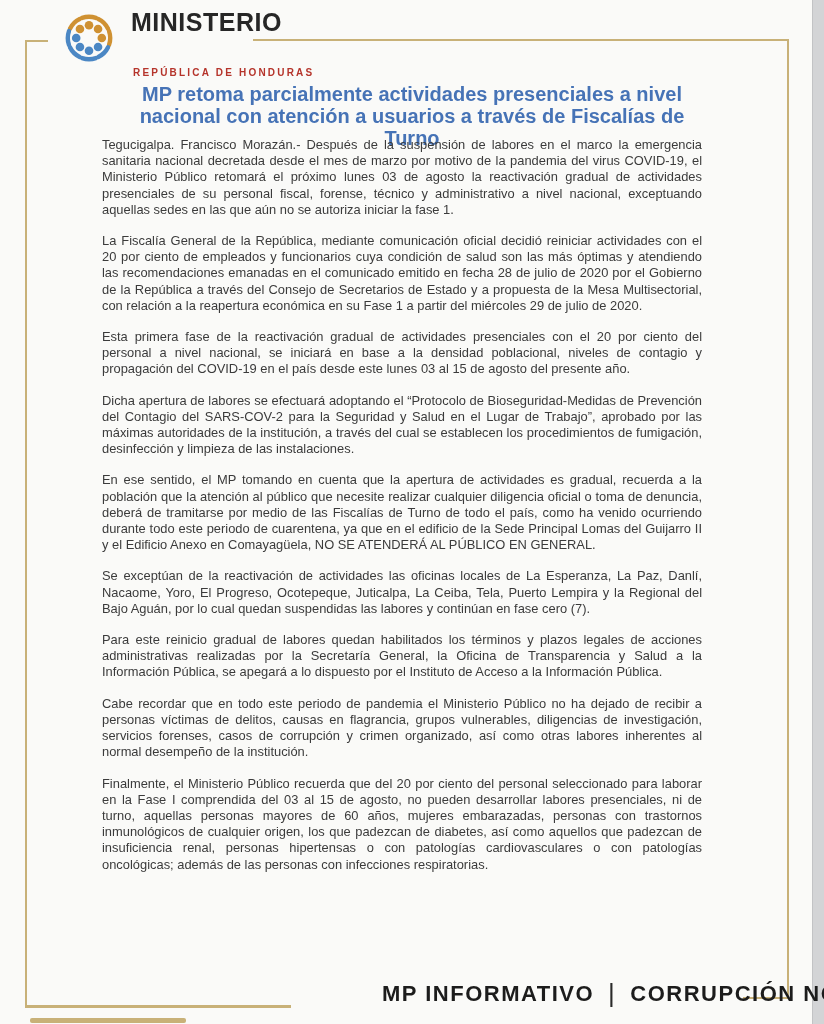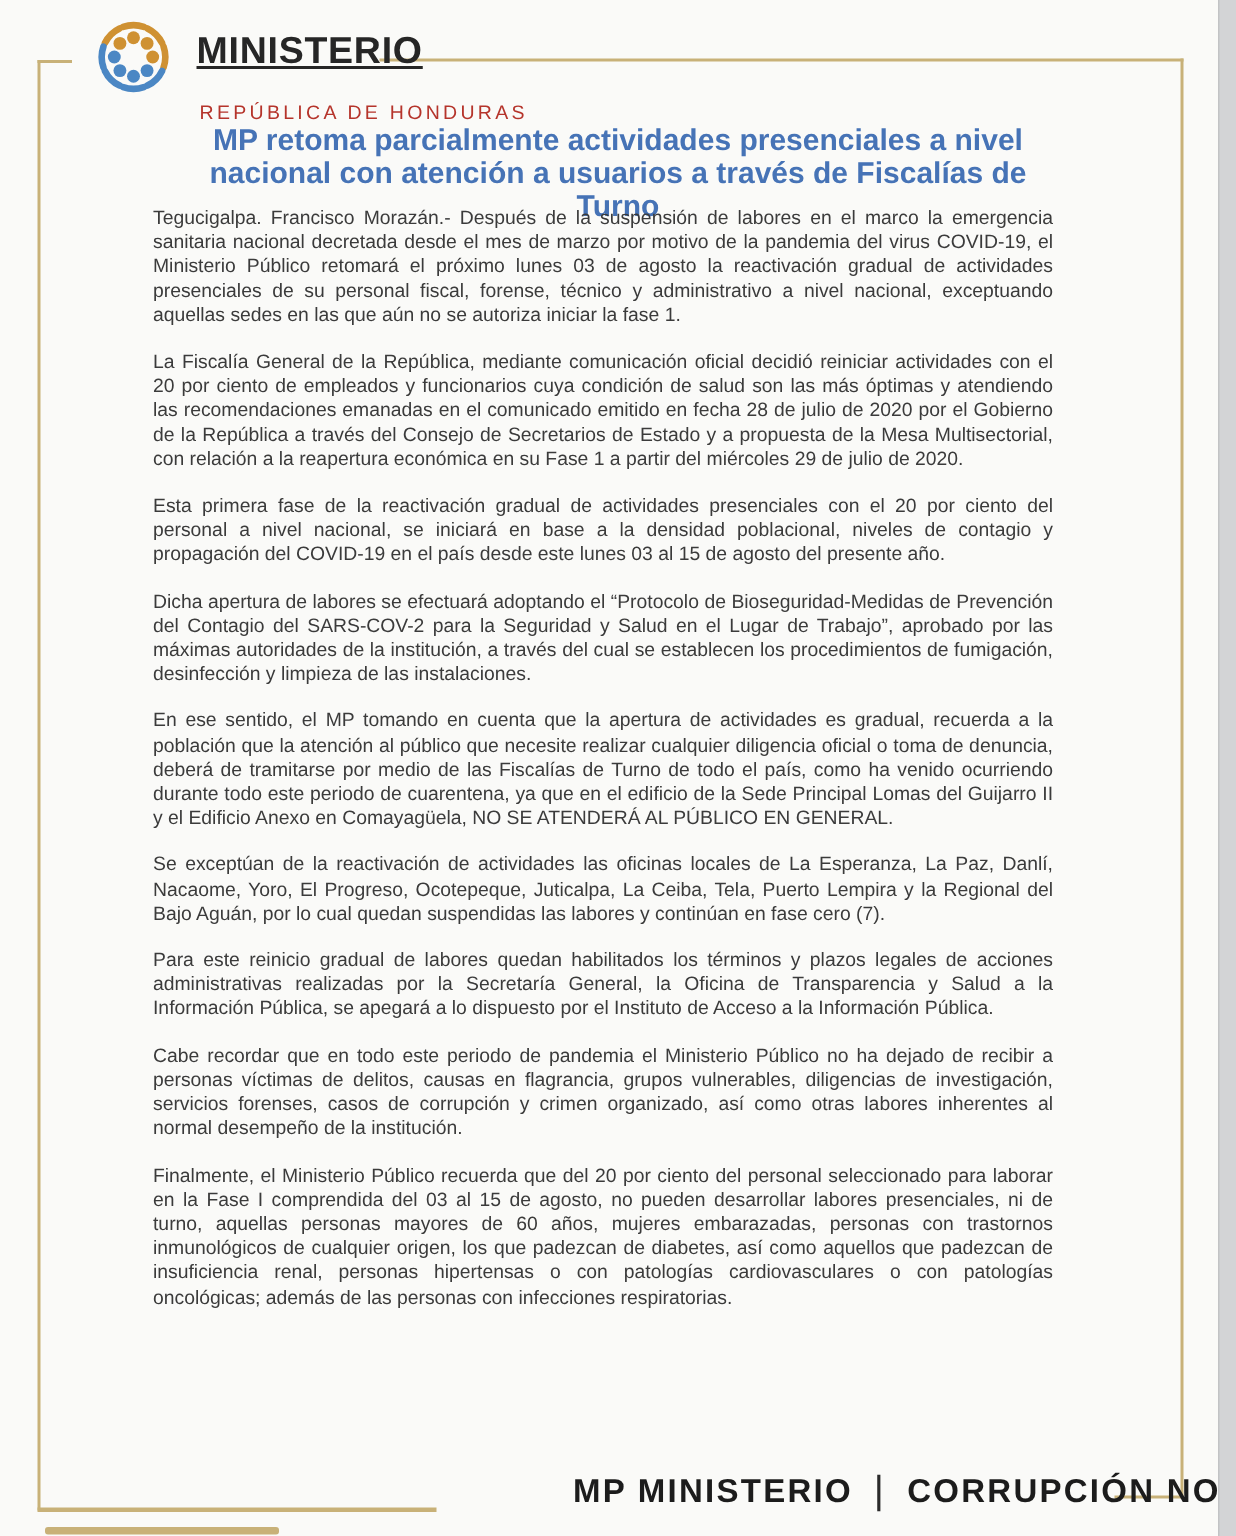--- a/index.html
+++ b/index.html
@@ -24,28 +24,27 @@
   .gf-left-v      { left: 25px;  top: 40px;  width: 2px;   height: 967px; }
   .gf-bottomleft-h{ left: 25px;  top: 1005px; width: 266px; height: 3px; }
   .gf-top-h       { left: 253px; top: 39px;  width: 536px; height: 2px; }
   .gf-right-v     { left: 787px; top: 39px;  width: 2px;   height: 960px; }
   .gf-bottomright-h{ left: 743px; top: 997px; width: 46px; height: 2px; }
   .gf-bottom-frag { left: 30px;  top: 1018px; width: 156px; height: 5px; border-radius: 2px; }
 
   
   .emblem { position: absolute; left: 56px; top: 5px; width: 66px; height: 66px; }
   .org-name {
-    position: absolute; left: 131px; top: 21px;
+    position: absolute; left: 131px; top: 9px;
     color: #262626; font-weight: bold; font-size: 25px; line-height: 26px;
     letter-spacing: 0.5px;
-    text-decoration: underline;
   }
   .org-subtitle {
     position: absolute; left: 133px; top: 67px;
-    color: #b5342b; font-weight: normal; font-size: 13px; letter-spacing: 2.2px;
+    color: #b5342b; font-weight: bold; font-size: 10px; letter-spacing: 2.2px;
   }
 
   
   .article-title {
     position: absolute; left: 112px; top: 83px; width: 600px;
     text-align: center;
     color: #4673b6; font-weight: bold; font-size: 20px; line-height: 22px;
   }
   .article-body {
     position: absolute; left: 102px; top: 137px; width: 600px;
@@ -109,16 +108,16 @@
   <p>Esta primera fase de la reactivación gradual de actividades presenciales con el 20 por ciento del personal a nivel nacional, se iniciará en base a la densidad poblacional, niveles de contagio y propagación del COVID-19 en el país desde este lunes 03 al 15 de agosto del presente año.</p>
   <p>Dicha apertura de labores se efectuará adoptando el “Protocolo de Bioseguridad-Medidas de Prevención del Contagio del SARS-COV-2 para la Seguridad y Salud en el Lugar de Trabajo”, aprobado por las máximas autoridades de la institución, a través del cual se establecen los procedimientos de fumigación, desinfección y limpieza de las instalaciones.</p>
   <p>En ese sentido, el MP tomando en cuenta que la apertura de actividades es gradual, recuerda a la población que la atención al público que necesite realizar cualquier diligencia oficial o toma de denuncia, deberá de tramitarse por medio de las Fiscalías de Turno de todo el país, como ha venido ocurriendo durante todo este periodo de cuarentena, ya que en el edificio de la Sede Principal Lomas del Guijarro II y el Edificio Anexo en Comayagüela, NO SE ATENDERÁ AL PÚBLICO EN GENERAL.</p>
   <p>Se exceptúan de la reactivación de actividades las oficinas locales de La Esperanza, La Paz, Danlí, Nacaome, Yoro, El Progreso, Ocotepeque, Juticalpa, La Ceiba, Tela, Puerto Lempira y la Regional del Bajo Aguán, por lo cual quedan suspendidas las labores y continúan en fase cero (7).</p>
   <p>Para este reinicio gradual de labores quedan habilitados los términos y plazos legales de acciones administrativas realizadas por la Secretaría General, la Oficina de Transparencia y Salud a la Información Pública, se apegará a lo dispuesto por el Instituto de Acceso a la Información Pública.</p>
   <p>Cabe recordar que en todo este periodo de pandemia el Ministerio Público no ha dejado de recibir a personas víctimas de delitos, causas en flagrancia, grupos vulnerables, diligencias de investigación, servicios forenses, casos de corrupción y crimen organizado, así como otras labores inherentes al normal desempeño de la institución.</p>
   <p>Finalmente, el Ministerio Público recuerda que del 20 por ciento del personal seleccionado para laborar en la Fase I comprendida del 03 al 15 de agosto, no pueden desarrollar labores presenciales, ni de turno, aquellas personas mayores de 60 años, mujeres embarazadas, personas con trastornos inmunológicos de cualquier origen, los que padezcan de diabetes, así como aquellos que padezcan de insuficiencia renal, personas hipertensas o con patologías cardiovasculares o con patologías oncológicas; además de las personas con infecciones respiratorias.</p>
 </div>
 
 <div class="footer">
-  <span>MP MINISTERIO</span>
+  <span>MP INFORMATIVO</span>
   <span class="divider-bar">|</span>
   <span>CORRUPCIÓN NO</span>
 </div>
 
 </body></html>

